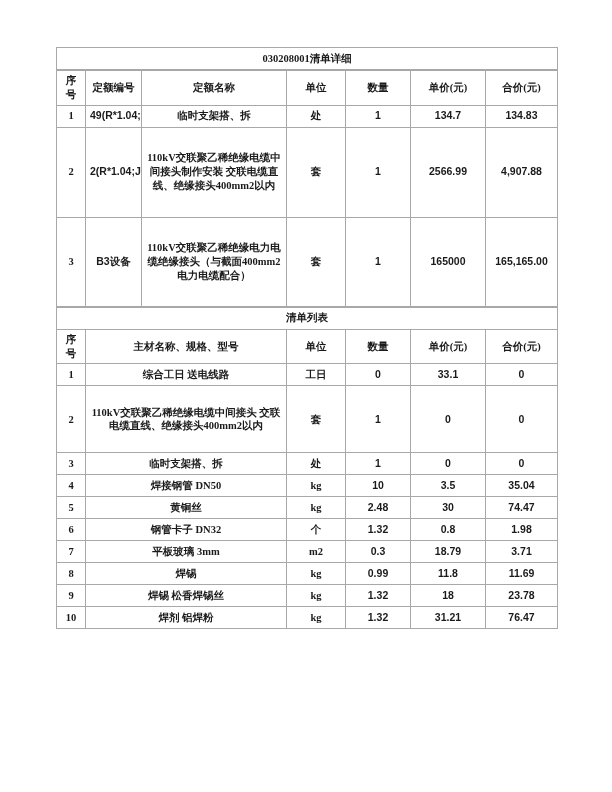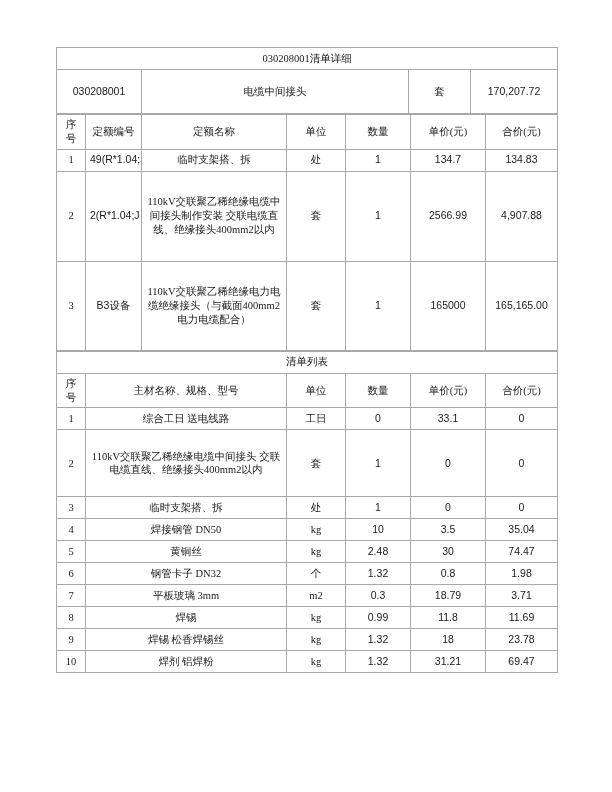--- a/index.html
+++ b/index.html
@@ -14,20 +14,21 @@
     position: relative;
     font-family: "Liberation Serif", "DejaVu Serif", serif;
     color: #1a1a1a;
     overflow: hidden;
   }
   #page {
     position: absolute;
     left: 56px;
     top: 47px;
     width: 501px;
+    font-weight: bold;
   }
   table.doc {
     width: 501px;
     border-collapse: collapse;
     table-layout: fixed;
   }
   table.doc td {
     border: 1px solid #a8a8a8;
     font-size: 10.5px;
     line-height: 1.32;
@@ -63,26 +64,20 @@
   <table class="doc">
     <colgroup>
       <col style="width:85px">
       <col style="width:267px">
       <col style="width:62px">
       <col style="width:87px">
     </colgroup>
     <tbody>
       <tr class="r-title">
         <td colspan="4" class="sec-title">030208001清单详细</td>
-      </tr>
-      <tr class="r-item">
-        <td class="mono-ish">030208001</td>
-        <td class="txt-left">电缆中间接头</td>
-        <td>套</td>
-        <td class="num">170,207.72</td>
       </tr>
     </tbody>
   </table>
 
   <table class="doc">
     <colgroup>
       <col style="width:29px">
       <col style="width:56px">
       <col style="width:145px">
       <col style="width:59px">
@@ -226,18 +221,18 @@
         <td class="num">1.32</td>
         <td class="num">18</td>
         <td class="num">23.78</td>
       </tr>
       <tr class="r-std">
         <td>10</td>
         <td class="txt-left">焊剂 铝焊粉</td>
         <td>kg</td>
         <td class="num">1.32</td>
         <td class="num">31.21</td>
-        <td class="num">69.47</td>
+        <td class="num">76.47</td>
       </tr>
     </tbody>
   </table>
 
 </div>
 
 </body></html>

